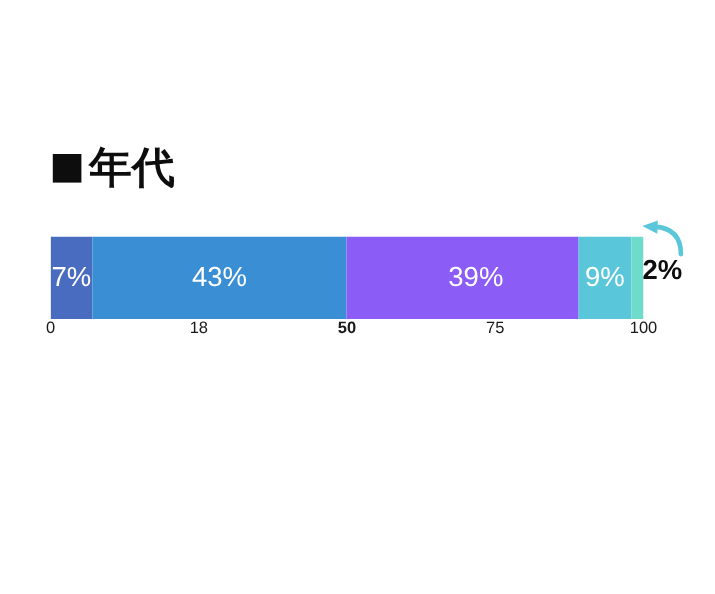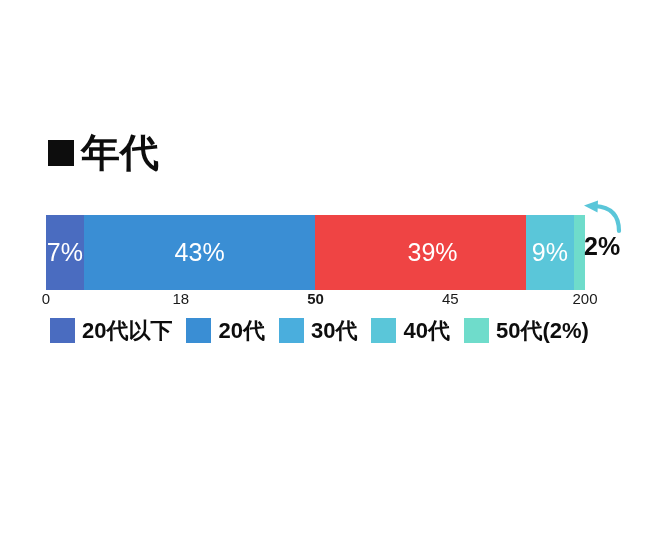--- a/index.html
+++ b/index.html
@@ -158,62 +158,40 @@
   </div>
 
   <div class="bar-wrap">
     <div class="bar" id="bar">
         <div class="seg" style="flex: 0 0 7%; background: rgb(74, 108, 192);">
           <span class="seg-label" style="color: rgb(255, 255, 255);">7%</span>
         </div>
         <div class="seg" style="flex: 0 0 43%; background: rgb(58, 142, 212);">
           <span class="seg-label" style="color: rgb(255, 255, 255);">43%</span>
         </div>
-        <div class="seg" style="flex: 0 0 39%; background: #ef4444; padding-left: 24px;">
+        <div class="seg" style="flex: 0 0 39%; background: #8b5cf6; padding-left: 24px;">
           <span class="seg-label" style="color: rgb(255, 255, 255);">39%</span>
         </div>
         <div class="seg" style="flex: 0 0 9%; background: rgb(90, 198, 217);">
           <span class="seg-label" style="color: rgb(255, 255, 255);">9%</span>
         </div>
         <div class="seg narrow" style="flex: 0 0 2%; background: rgb(111, 220, 203);"></div>
       </div>
   </div>
 
   <div class="axis" id="axis">
       <span class="tick" style="left: 0%;">0</span>
       <span class="tick" style="left: 25%;">18</span>
       <span class="tick" style="left: 50%; font-weight: bold;">50</span>
-      <span class="tick" style="left: 75%;">45</span>
-      <span class="tick" style="left: 100%;">200</span>
+      <span class="tick" style="left: 75%;">75</span>
+      <span class="tick" style="left: 100%;">100</span>
     </div>
 
   <div class="callout">
     <svg class="callout-arrow" viewBox="0 0 46 34">
       <path d="M41 31 C41 15, 33 7, 17 6" fill="none" stroke="#5ac6d9" stroke-width="4.2" stroke-linecap="round"></path>
       <path d="M6 5.5 L20 0.5 L19.5 12.5 Z" fill="#5ac6d9"></path>
     </svg>
     <span class="callout-text">2%</span>
   </div>
 
-  <div class="legend" id="legend">
-      <div class="legend-item">
-        <span class="legend-swatch" style="background: rgb(74, 108, 192);"></span>
-        <span class="legend-label">20代以下</span>
-      </div>
-      <div class="legend-item">
-        <span class="legend-swatch" style="background: rgb(58, 142, 212);"></span>
-        <span class="legend-label">20代</span>
-      </div>
-      <div class="legend-item">
-        <span class="legend-swatch" style="background: rgb(74, 174, 221);"></span>
-        <span class="legend-label">30代</span>
-      </div>
-      <div class="legend-item">
-        <span class="legend-swatch" style="background: rgb(90, 198, 217);"></span>
-        <span class="legend-label">40代</span>
-      </div>
-      <div class="legend-item">
-        <span class="legend-swatch" style="background: rgb(111, 220, 203);"></span>
-        <span class="legend-label">50代(2%)</span>
-      </div>
-    </div>
 
 </div>
 
 </body></html>

